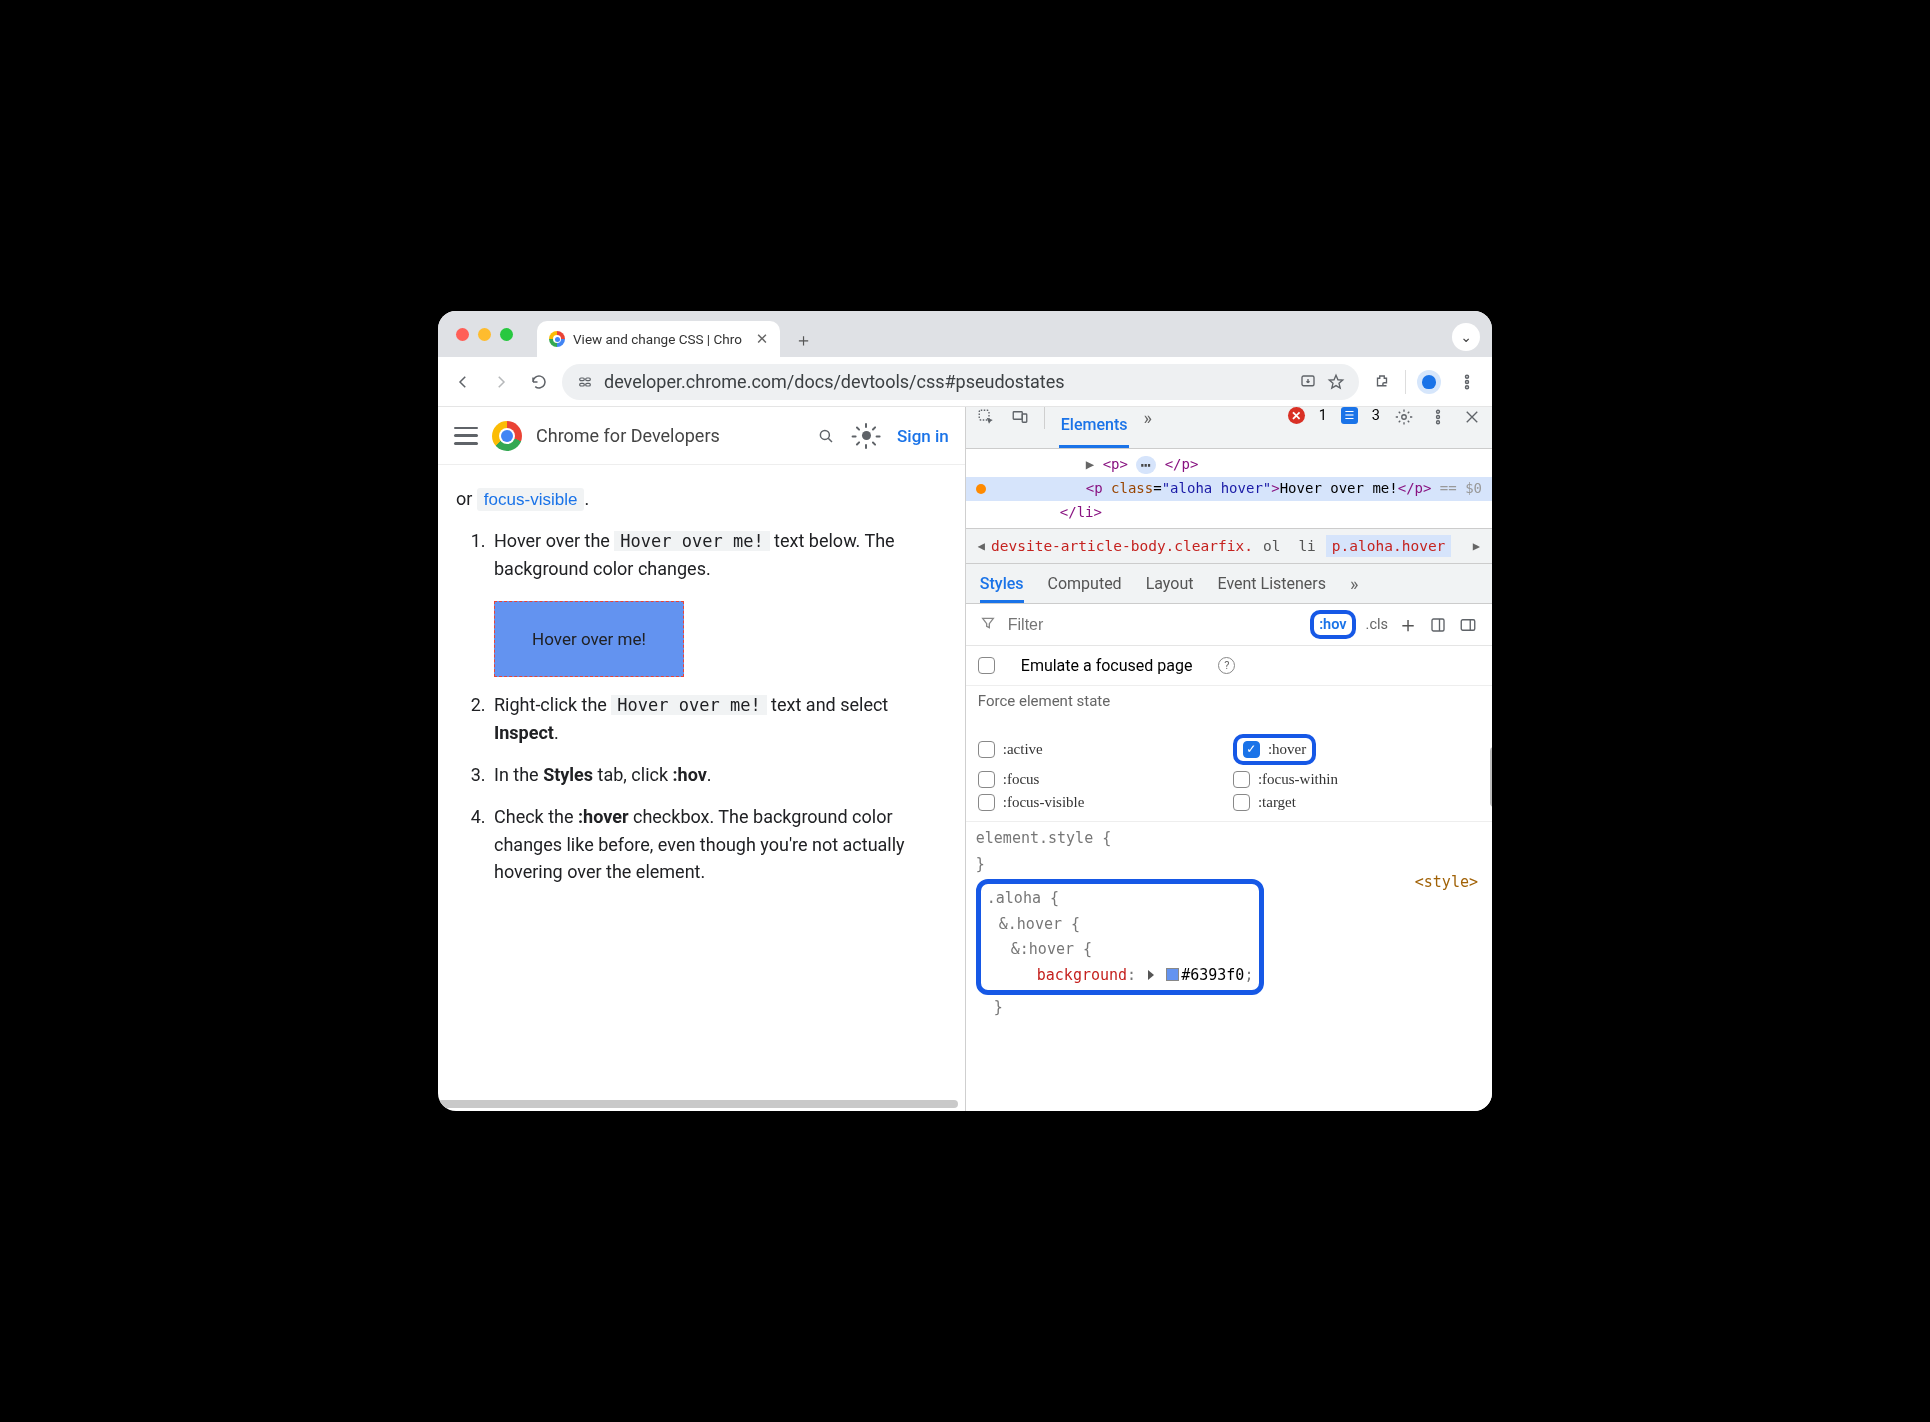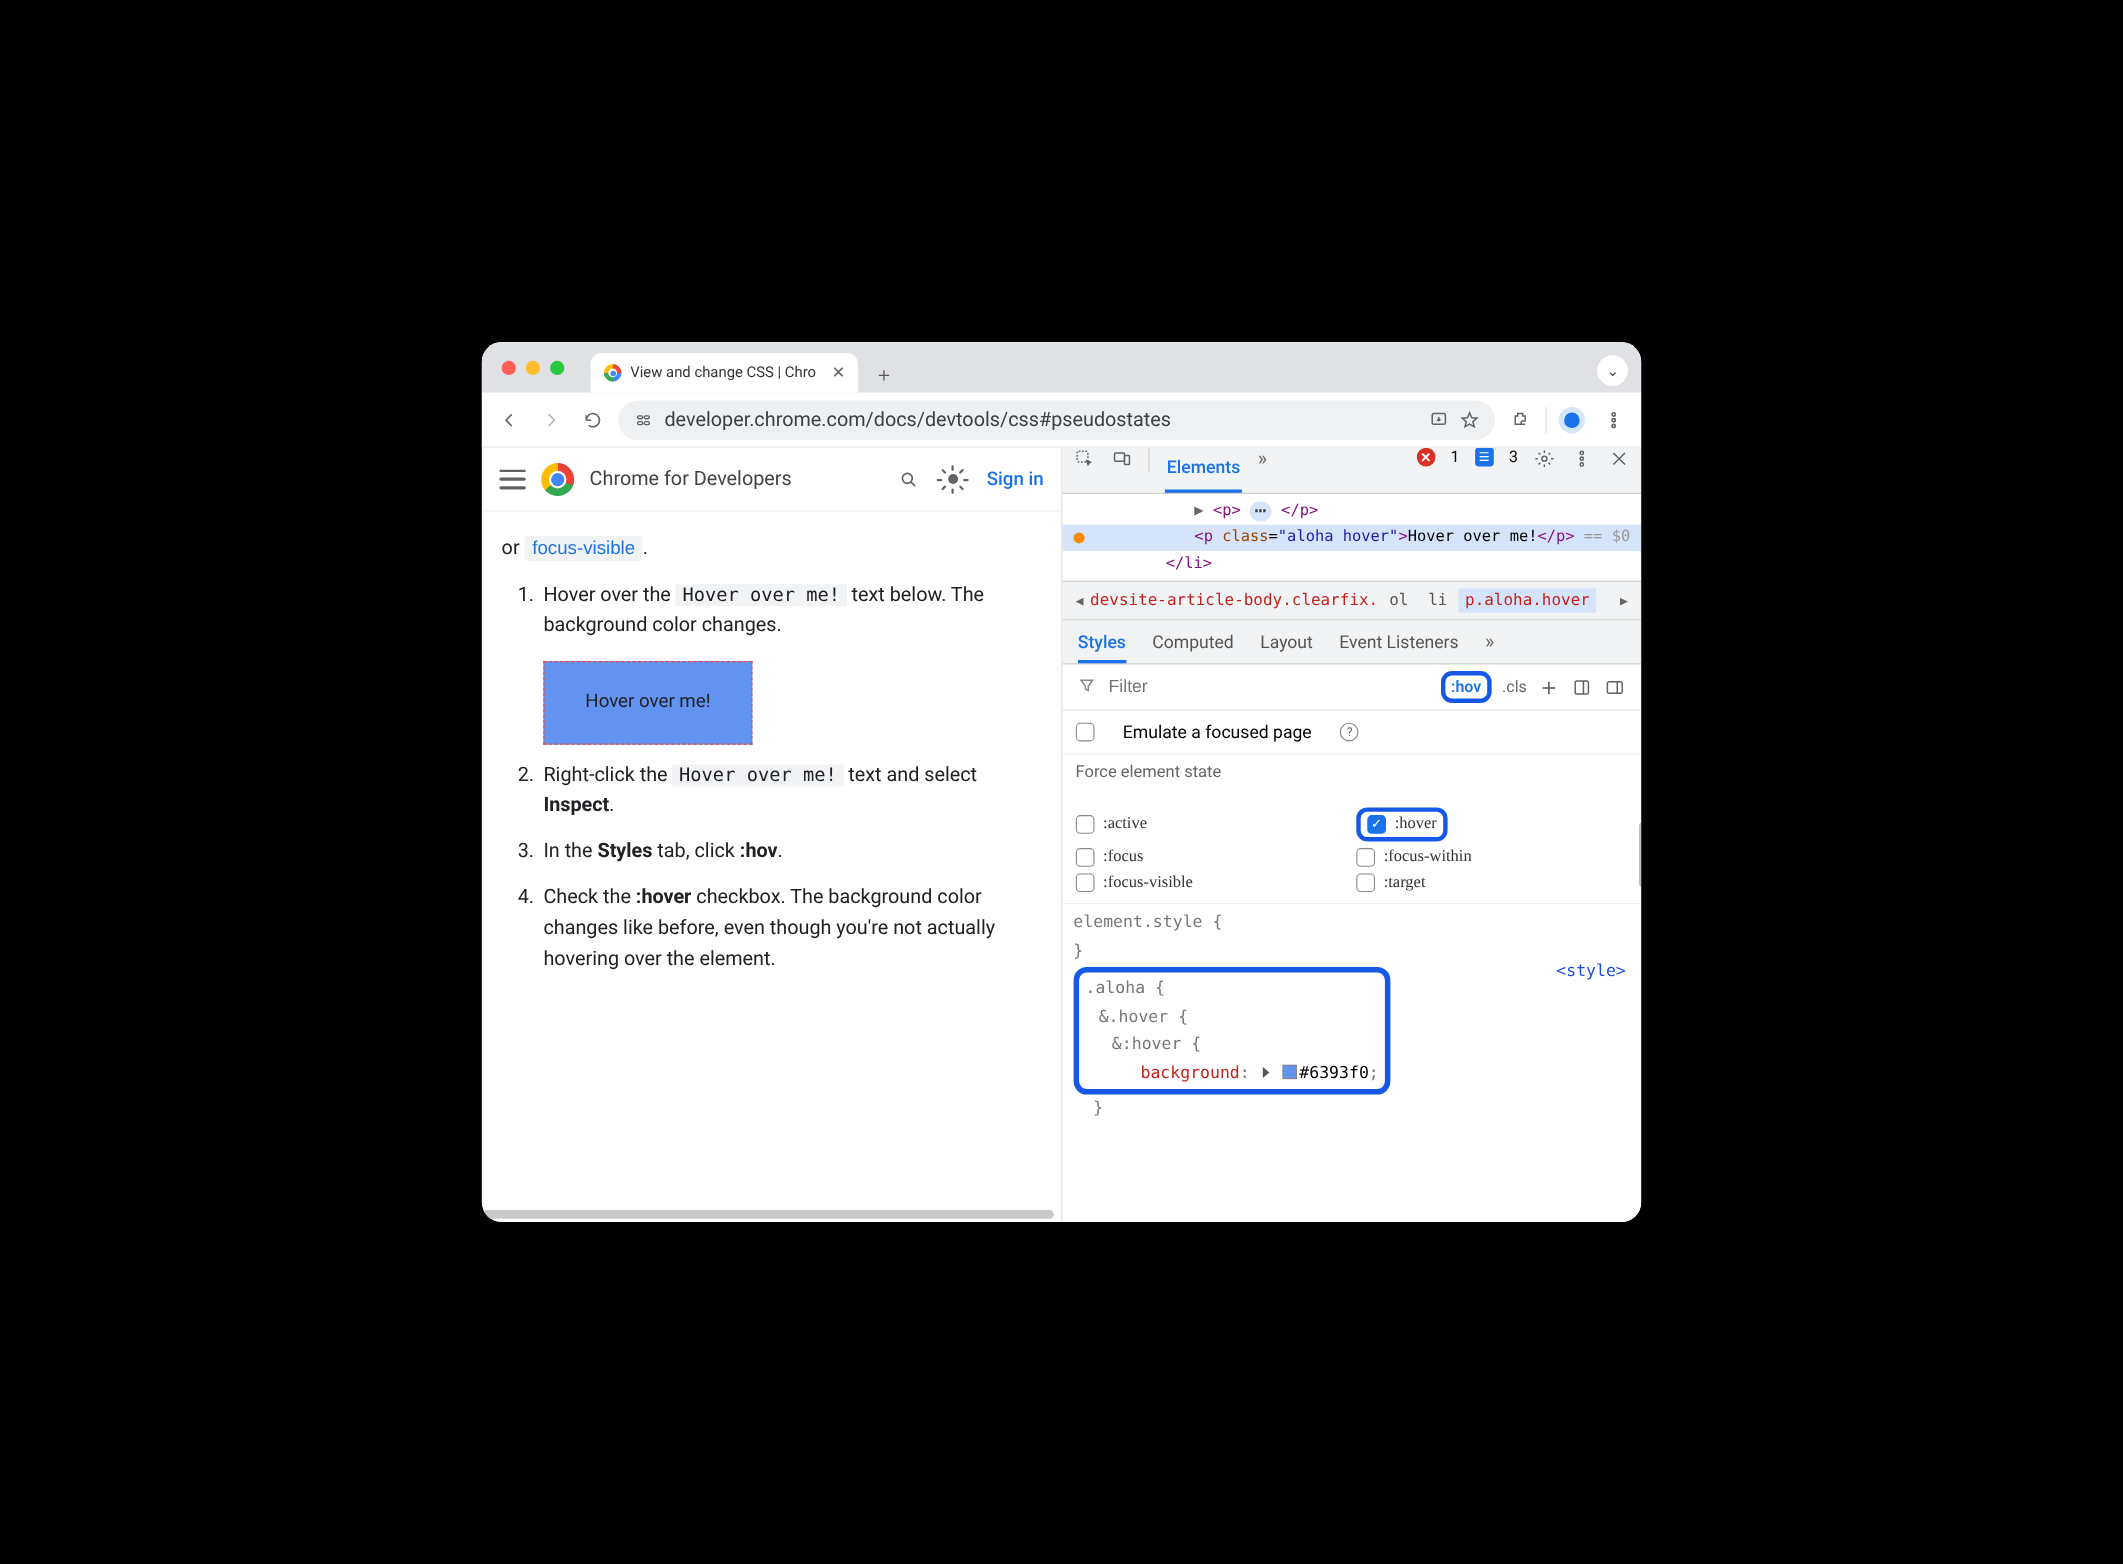--- a/index.html
+++ b/index.html
@@ -88,21 +88,21 @@
   .cb.ck{background:#1a73e8;border-color:#1a73e8;color:#fff;font-size:12px}
   .q{width:17px;height:17px;border:1.5px solid #888;border-radius:50%;display:flex;align-items:center;justify-content:center;font-size:11px;color:#666}
   .force{padding:6px 12px 10px;font-size:15px;color:#666;border-bottom:1px solid #eee}
   .force-title{margin-bottom:24px}
   .state-grid{display:grid;grid-template-columns:1fr 1fr;gap:6px 8px;font-family:Liberation Serif, serif;font-size:15px;color:#333}
   .state{display:flex;align-items:center;gap:8px}
   .ring2{border:4px solid #1658e6;border-radius:10px;padding:3px 6px;display:inline-flex;align-items:center;gap:8px}
   .rules{padding:4px 10px;font-family:ui-monospace,Menlo,monospace;font-size:15px;line-height:1.7;position:relative}
   .rules .gry{color:#777}
   .prop{color:#c5221f}
-  .src{position:absolute;right:14px;top:48px;color:#1d4ed8}
+  .src{position:absolute;right:14px;top:48px;color:#a16207}
   .ruleblk{border:5px solid #1658e6;border-radius:12px;padding:2px 6px;display:inline-block;margin-top:2px}
   .sq{display:inline-block;width:13px;height:13px;background:#6393f0;border:1px solid #888;vertical-align:-1px;margin-right:2px}
   .tri{display:inline-block;border-left:6px solid #555;border-top:5px solid transparent;border-bottom:5px solid transparent;vertical-align:0;margin:0 3px}
 </style>
 </head>
 <body>
 
 <div class="window">
 
   <div class="titlebar">

